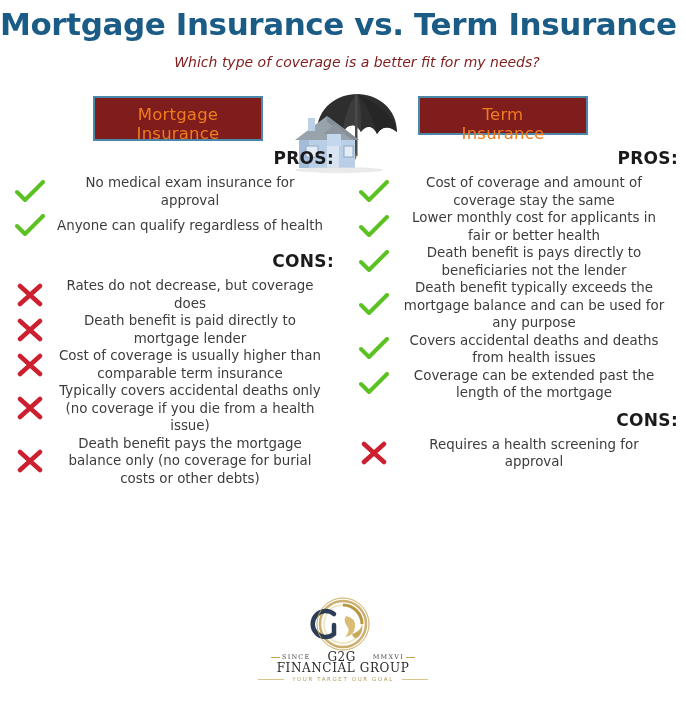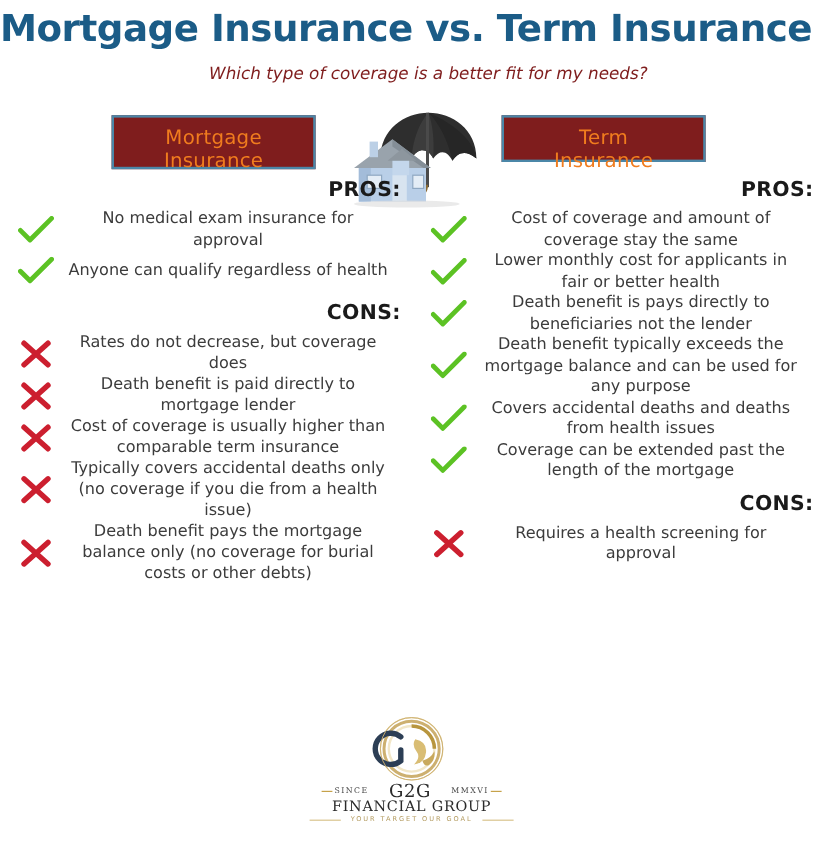--- a/index.html
+++ b/index.html
@@ -135,21 +135,21 @@
     content: "";
     position: absolute;
     top: 50%;
     width: 9px;
     height: 1px;
     background: #c6a24a;
   }
   .logo-since::before { left: 0; }
   .logo-mmxvi::after  { right: 0; }
   .logo-g2g {
-    font-size: 15px;
+    font-size: 12px;
     color: #2b2b2b;
     letter-spacing: 0.5px;
   }
   .logo-name {
     font-family: "DejaVu Serif", serif;
     font-size: 12px;
     letter-spacing: 0.6px;
     color: #2b2b2b;
     margin-top: -3px;
   }

